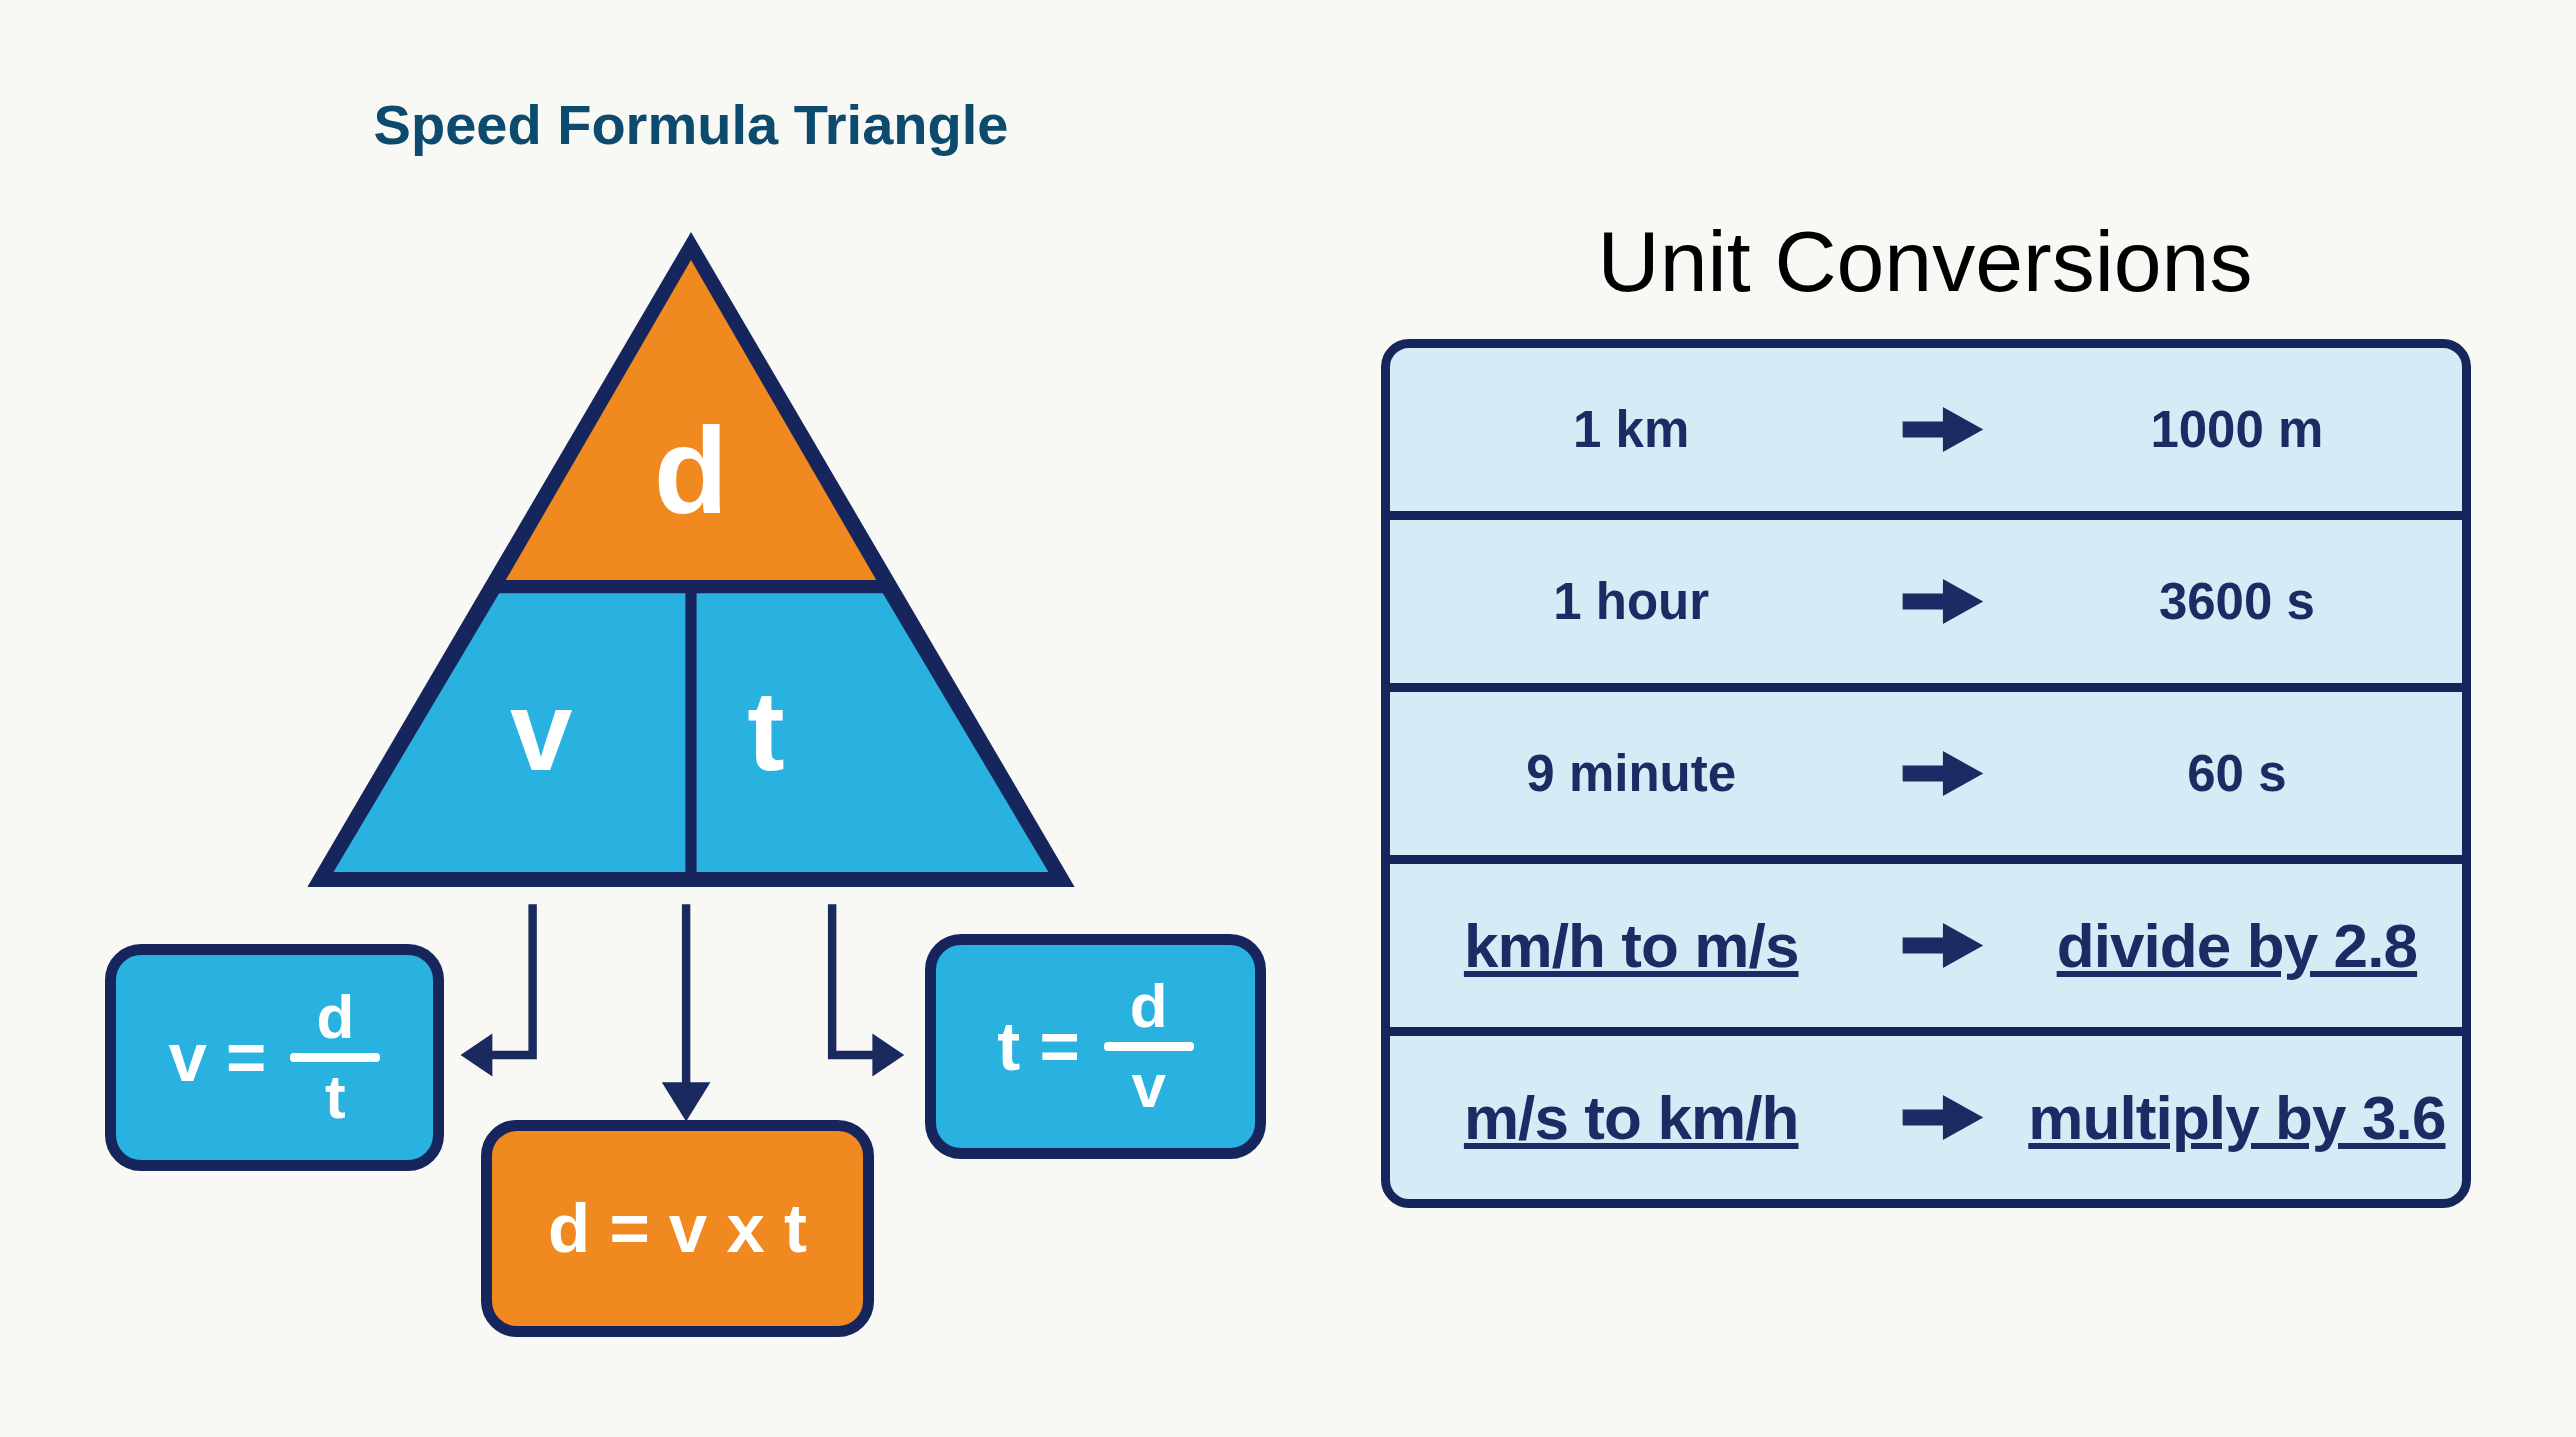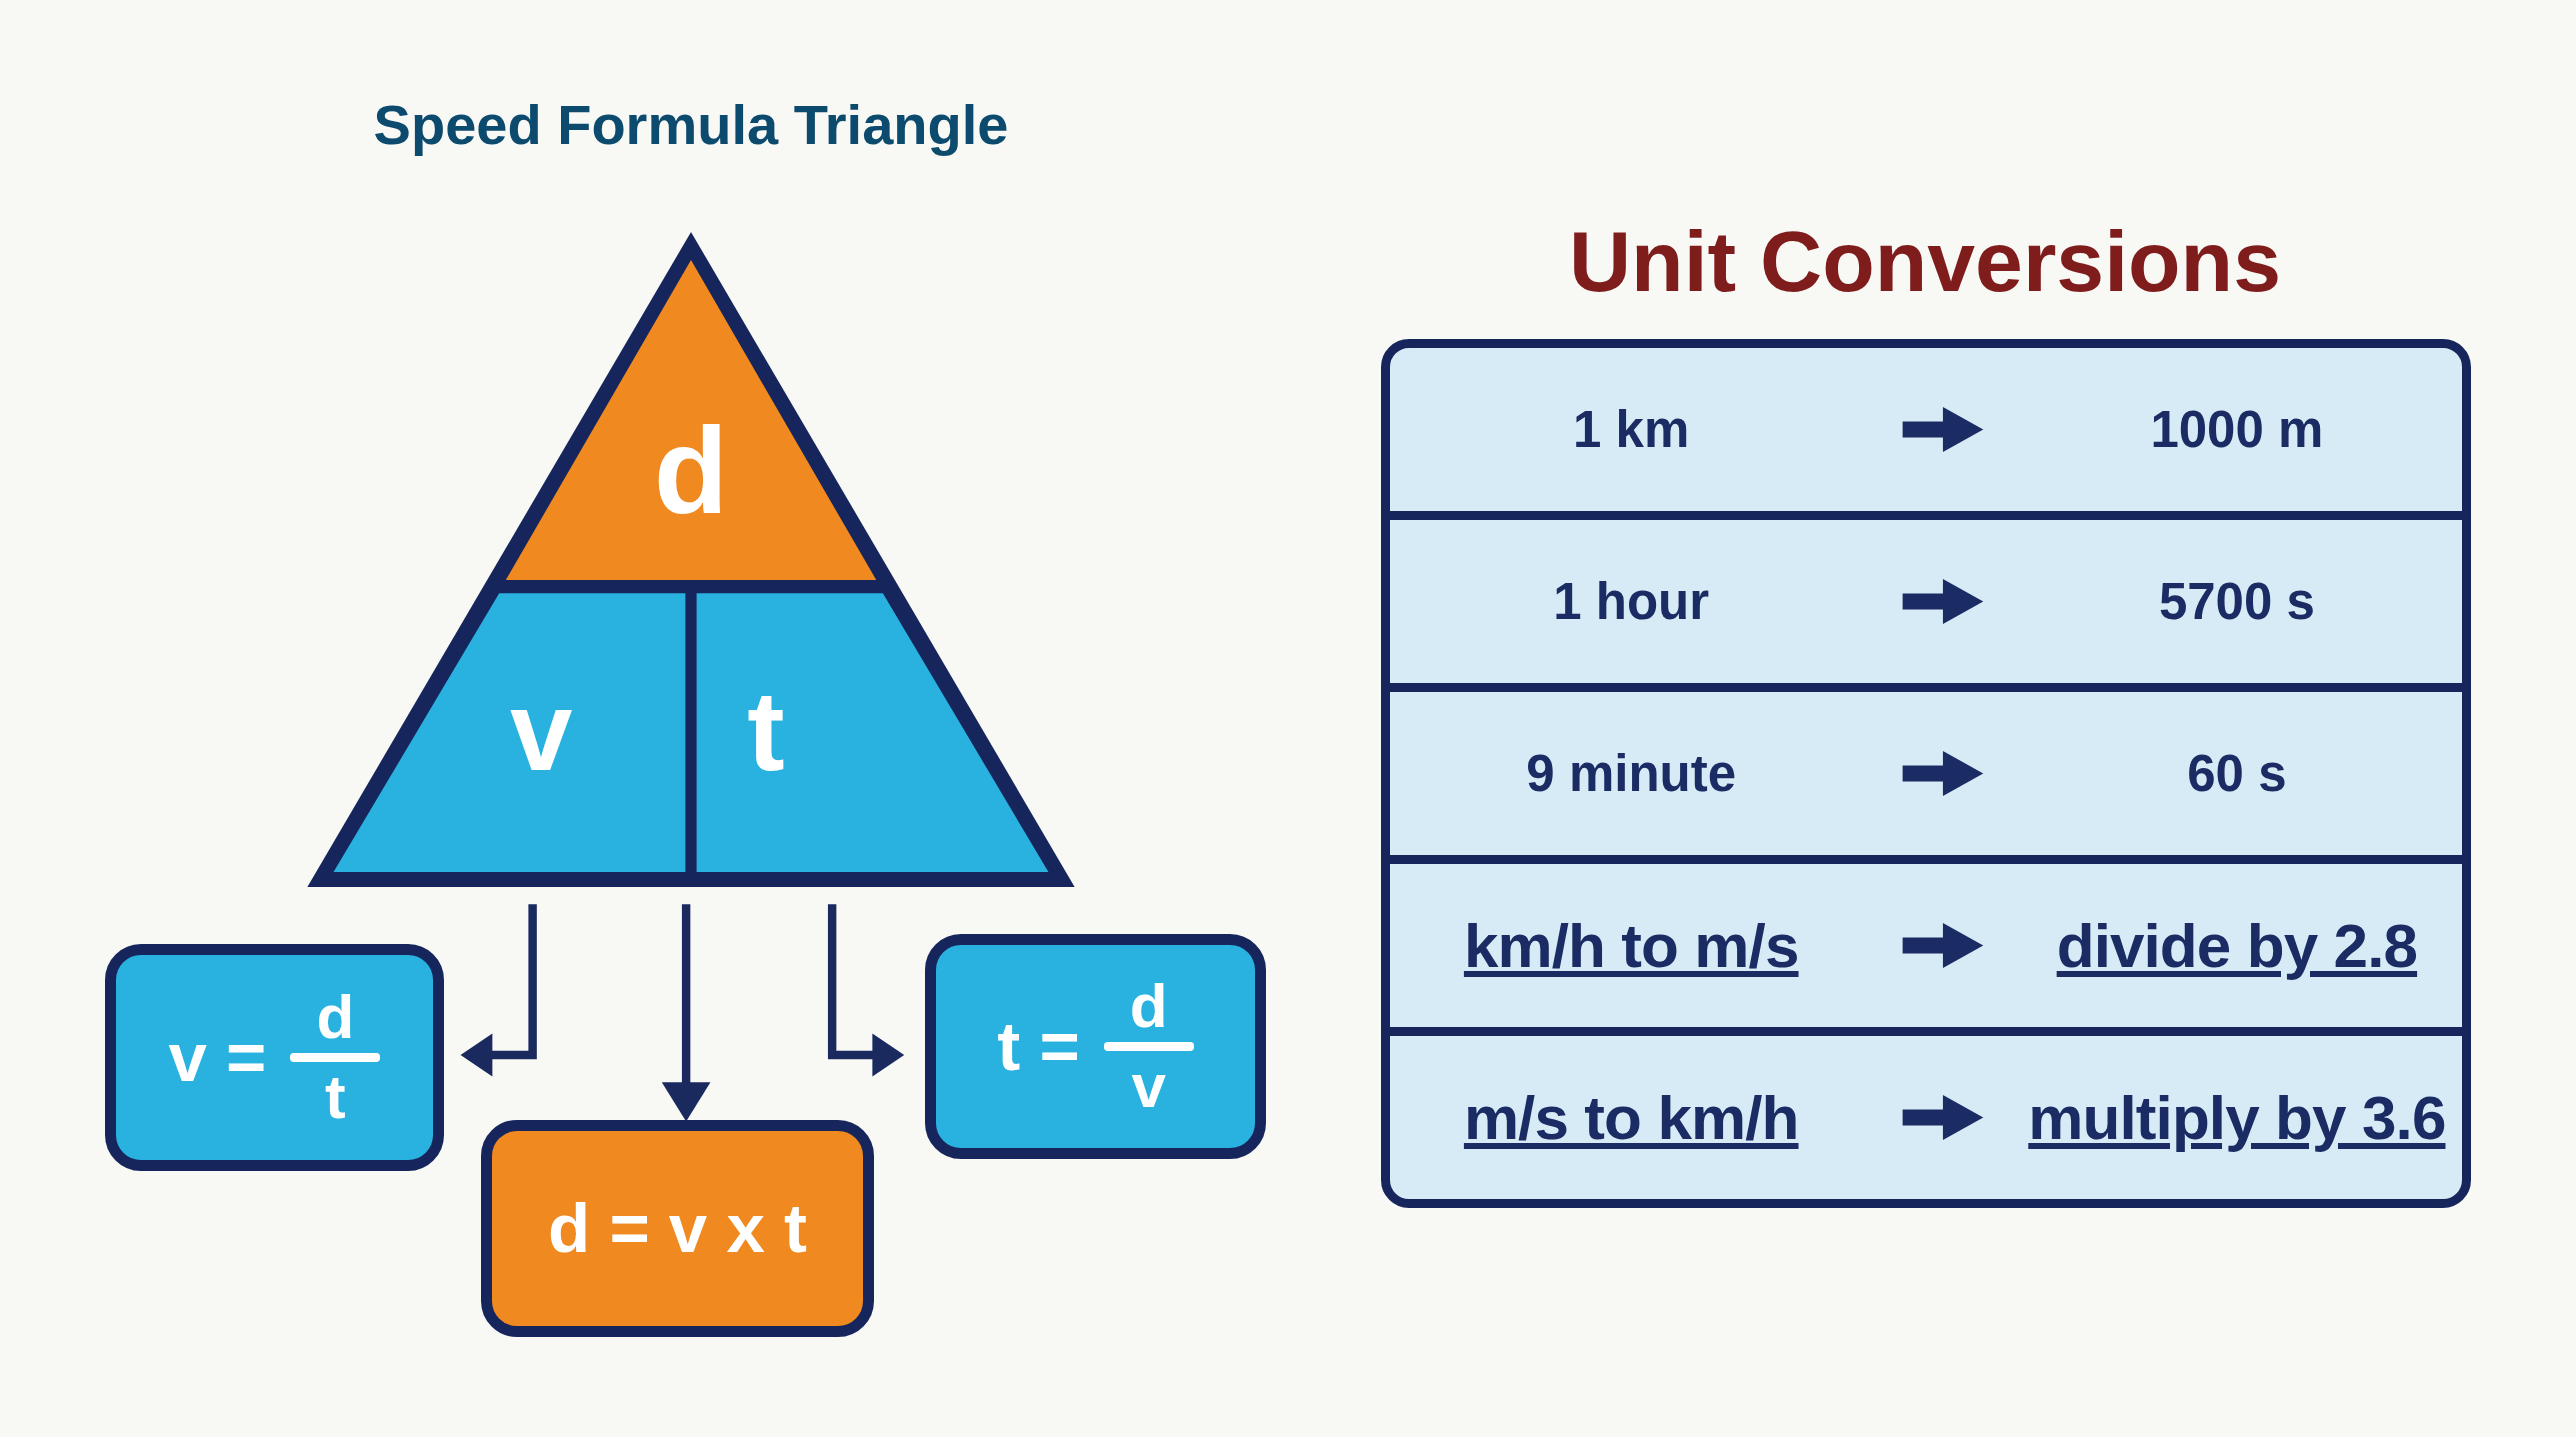--- a/index.html
+++ b/index.html
@@ -36,21 +36,21 @@
   #box-t{left:925px;top:934px;width:341px;height:225px;}
   #box-d{left:481px;top:1120px;width:393px;height:217px;font-size:69px;}
   .lhs{font-size:69px;font-weight:700;}
   .fraction{display:flex;flex-direction:column;align-items:center;line-height:0.95;}
   .fraction .num,.fraction .den{font-size:62px;font-weight:700;}
   .frac-bar{width:90px;height:8.4px;background:var(--white);border-radius:3.7px;margin:6.6px 0;}
 
   
   .unit-title{
     position:absolute;left:1925px;top:212px;transform:translateX(-50%);
-    font-size:86px;font-weight:700;color:#7f1d1d;white-space:nowrap;
+    font-size:86px;font-weight:400;color:#000000;white-space:nowrap;
   }
   .conv-table{
     position:absolute;left:1381px;top:339px;width:1090px;height:869px;
     background:var(--row-bg);border:9.4px solid var(--border-navy);border-radius:28px;
     display:flex;flex-direction:column;overflow:hidden;
   }
   .conv-row{
     flex:1;display:flex;align-items:center;
     color:var(--navy);font-weight:700;
   }
@@ -129,21 +129,21 @@
     </div>
 
     <div class="conv-row">
       <span class="cell-from">1 hour</span>
       <span class="cell-arrow">
         <svg class="row-arrow-svg" viewBox="0 0 96 52">
           <line x1="6" y1="26" x2="56" y2="26" stroke="#1b2b63" stroke-width="17"></line>
           <polygon points="49,2 49,50 92,26" fill="#1b2b63"></polygon>
         </svg>
       </span>
-      <span class="cell-to">5700 s</span>
+      <span class="cell-to">3600 s</span>
     </div>
 
     <div class="conv-row">
       <span class="cell-from">9 minute</span>
       <span class="cell-arrow">
         <svg class="row-arrow-svg" viewBox="0 0 96 52">
           <line x1="6" y1="26" x2="56" y2="26" stroke="#1b2b63" stroke-width="17"></line>
           <polygon points="49,2 49,50 92,26" fill="#1b2b63"></polygon>
         </svg>
       </span>

